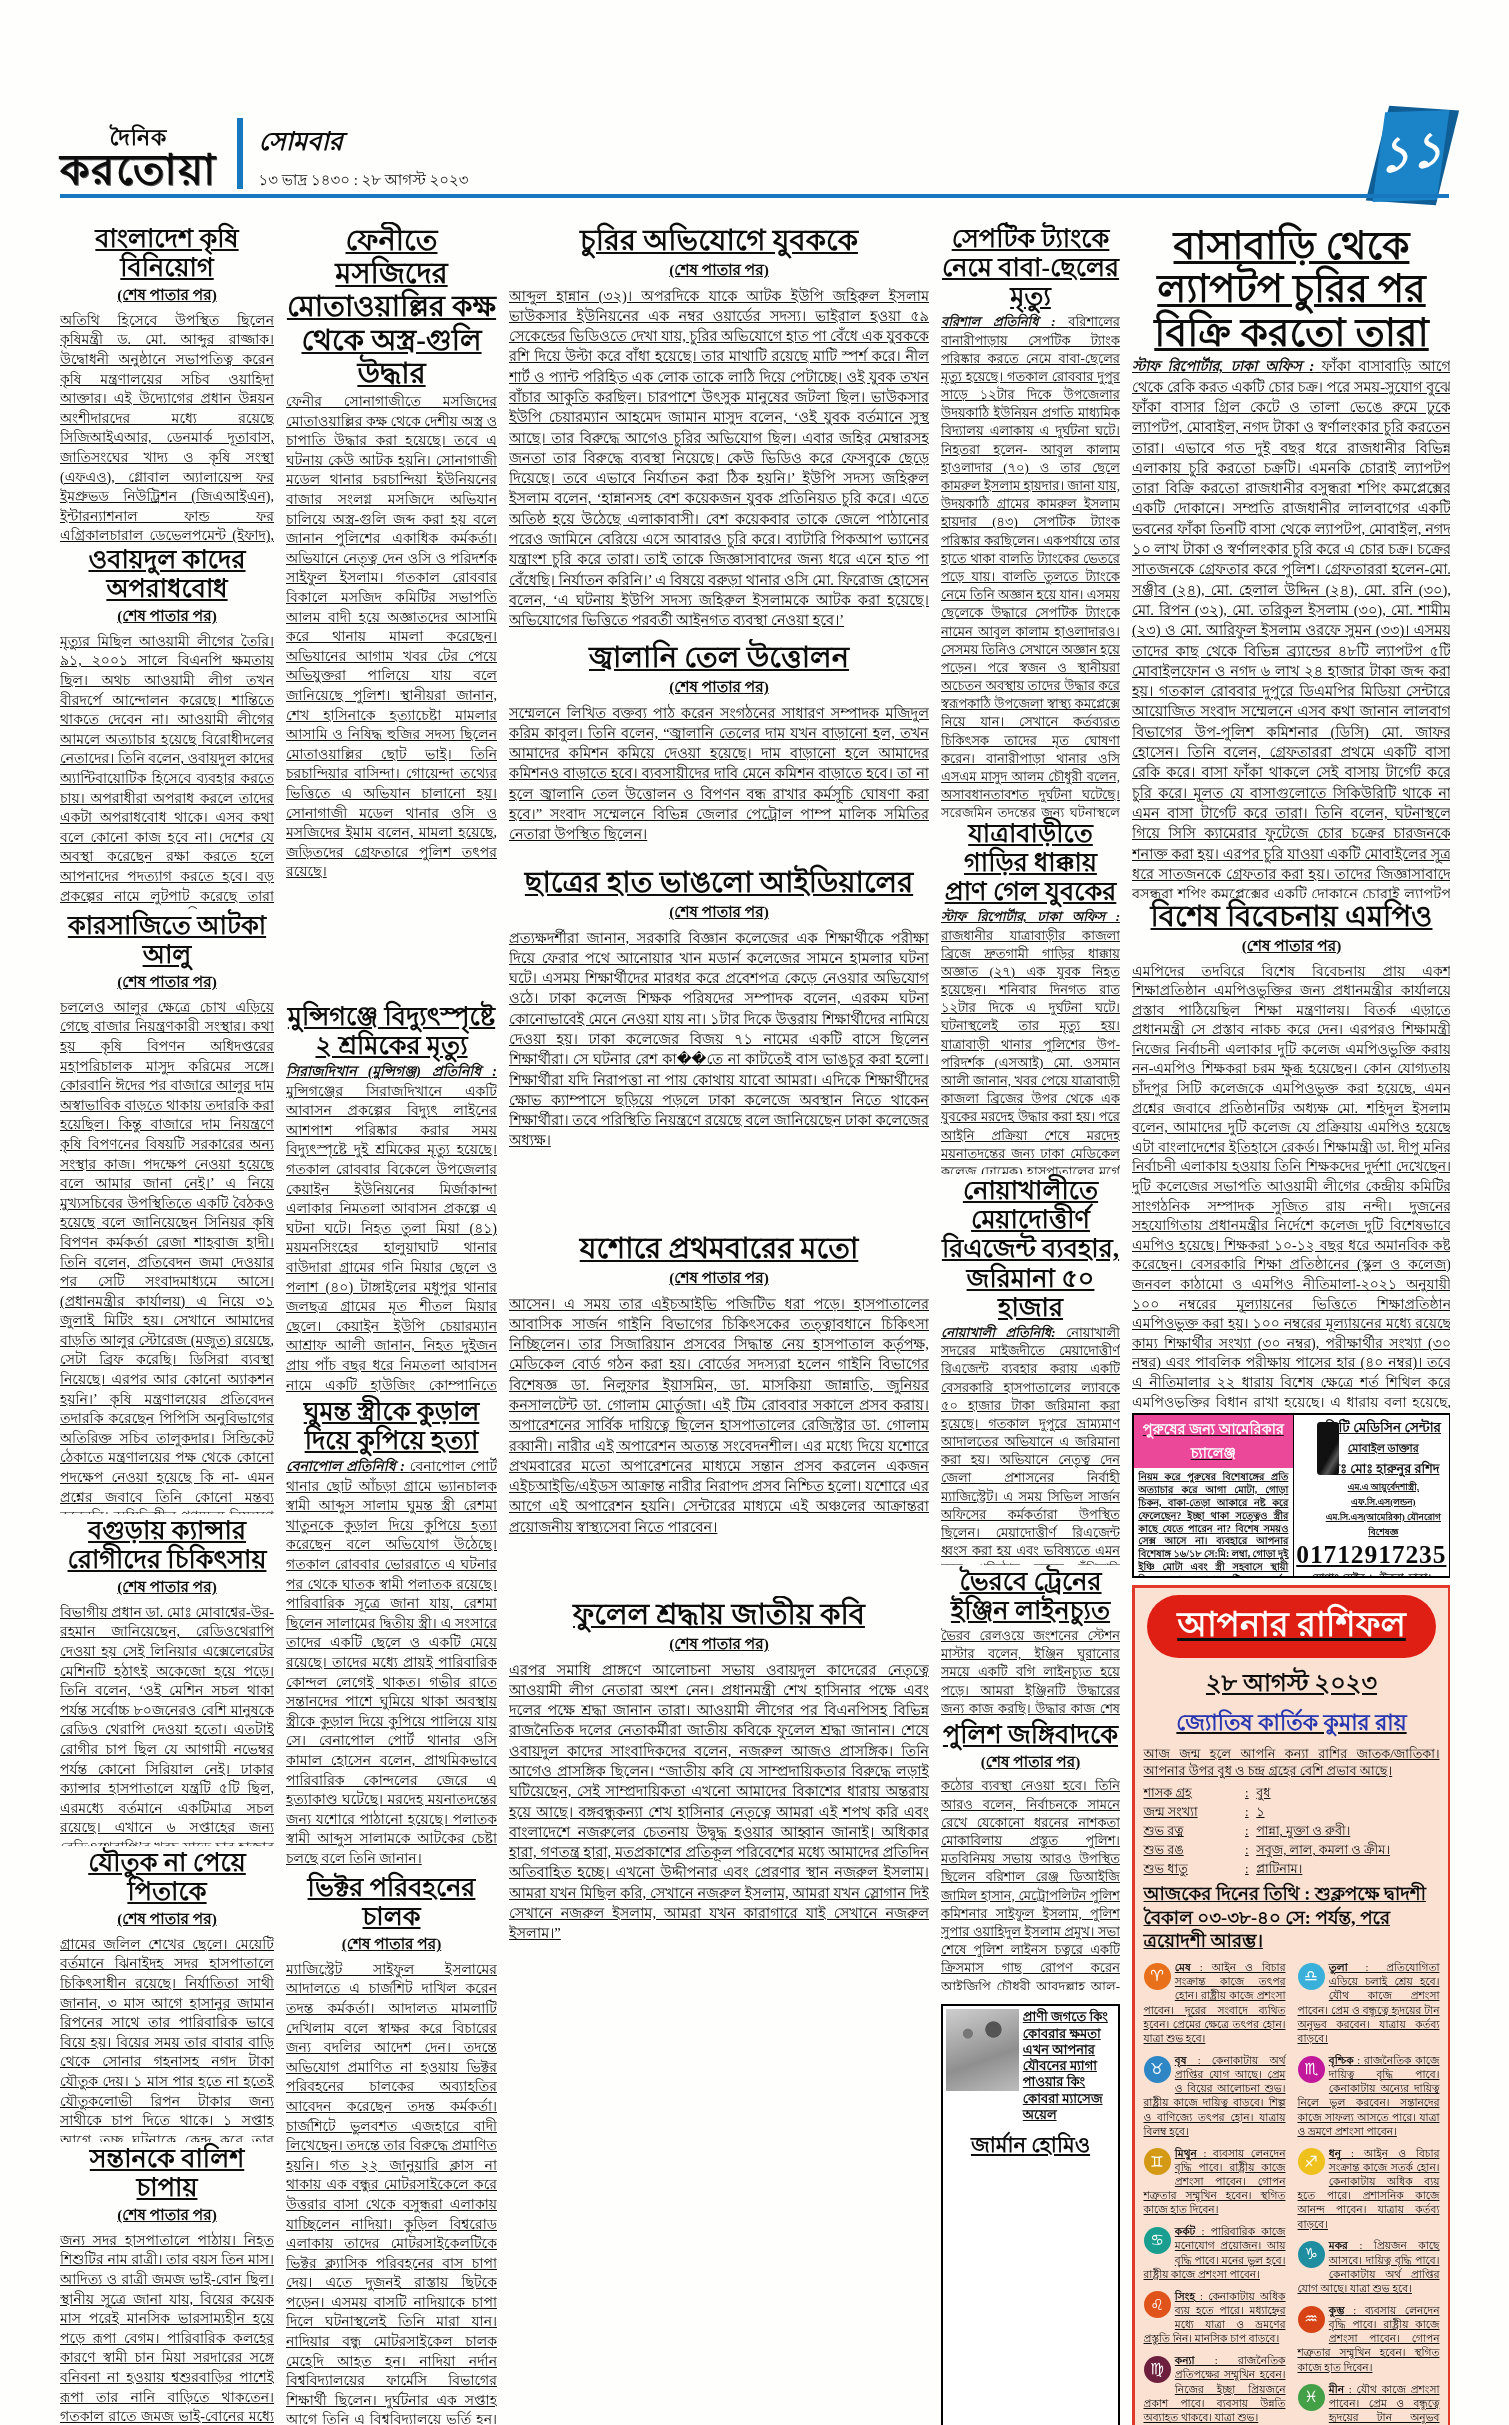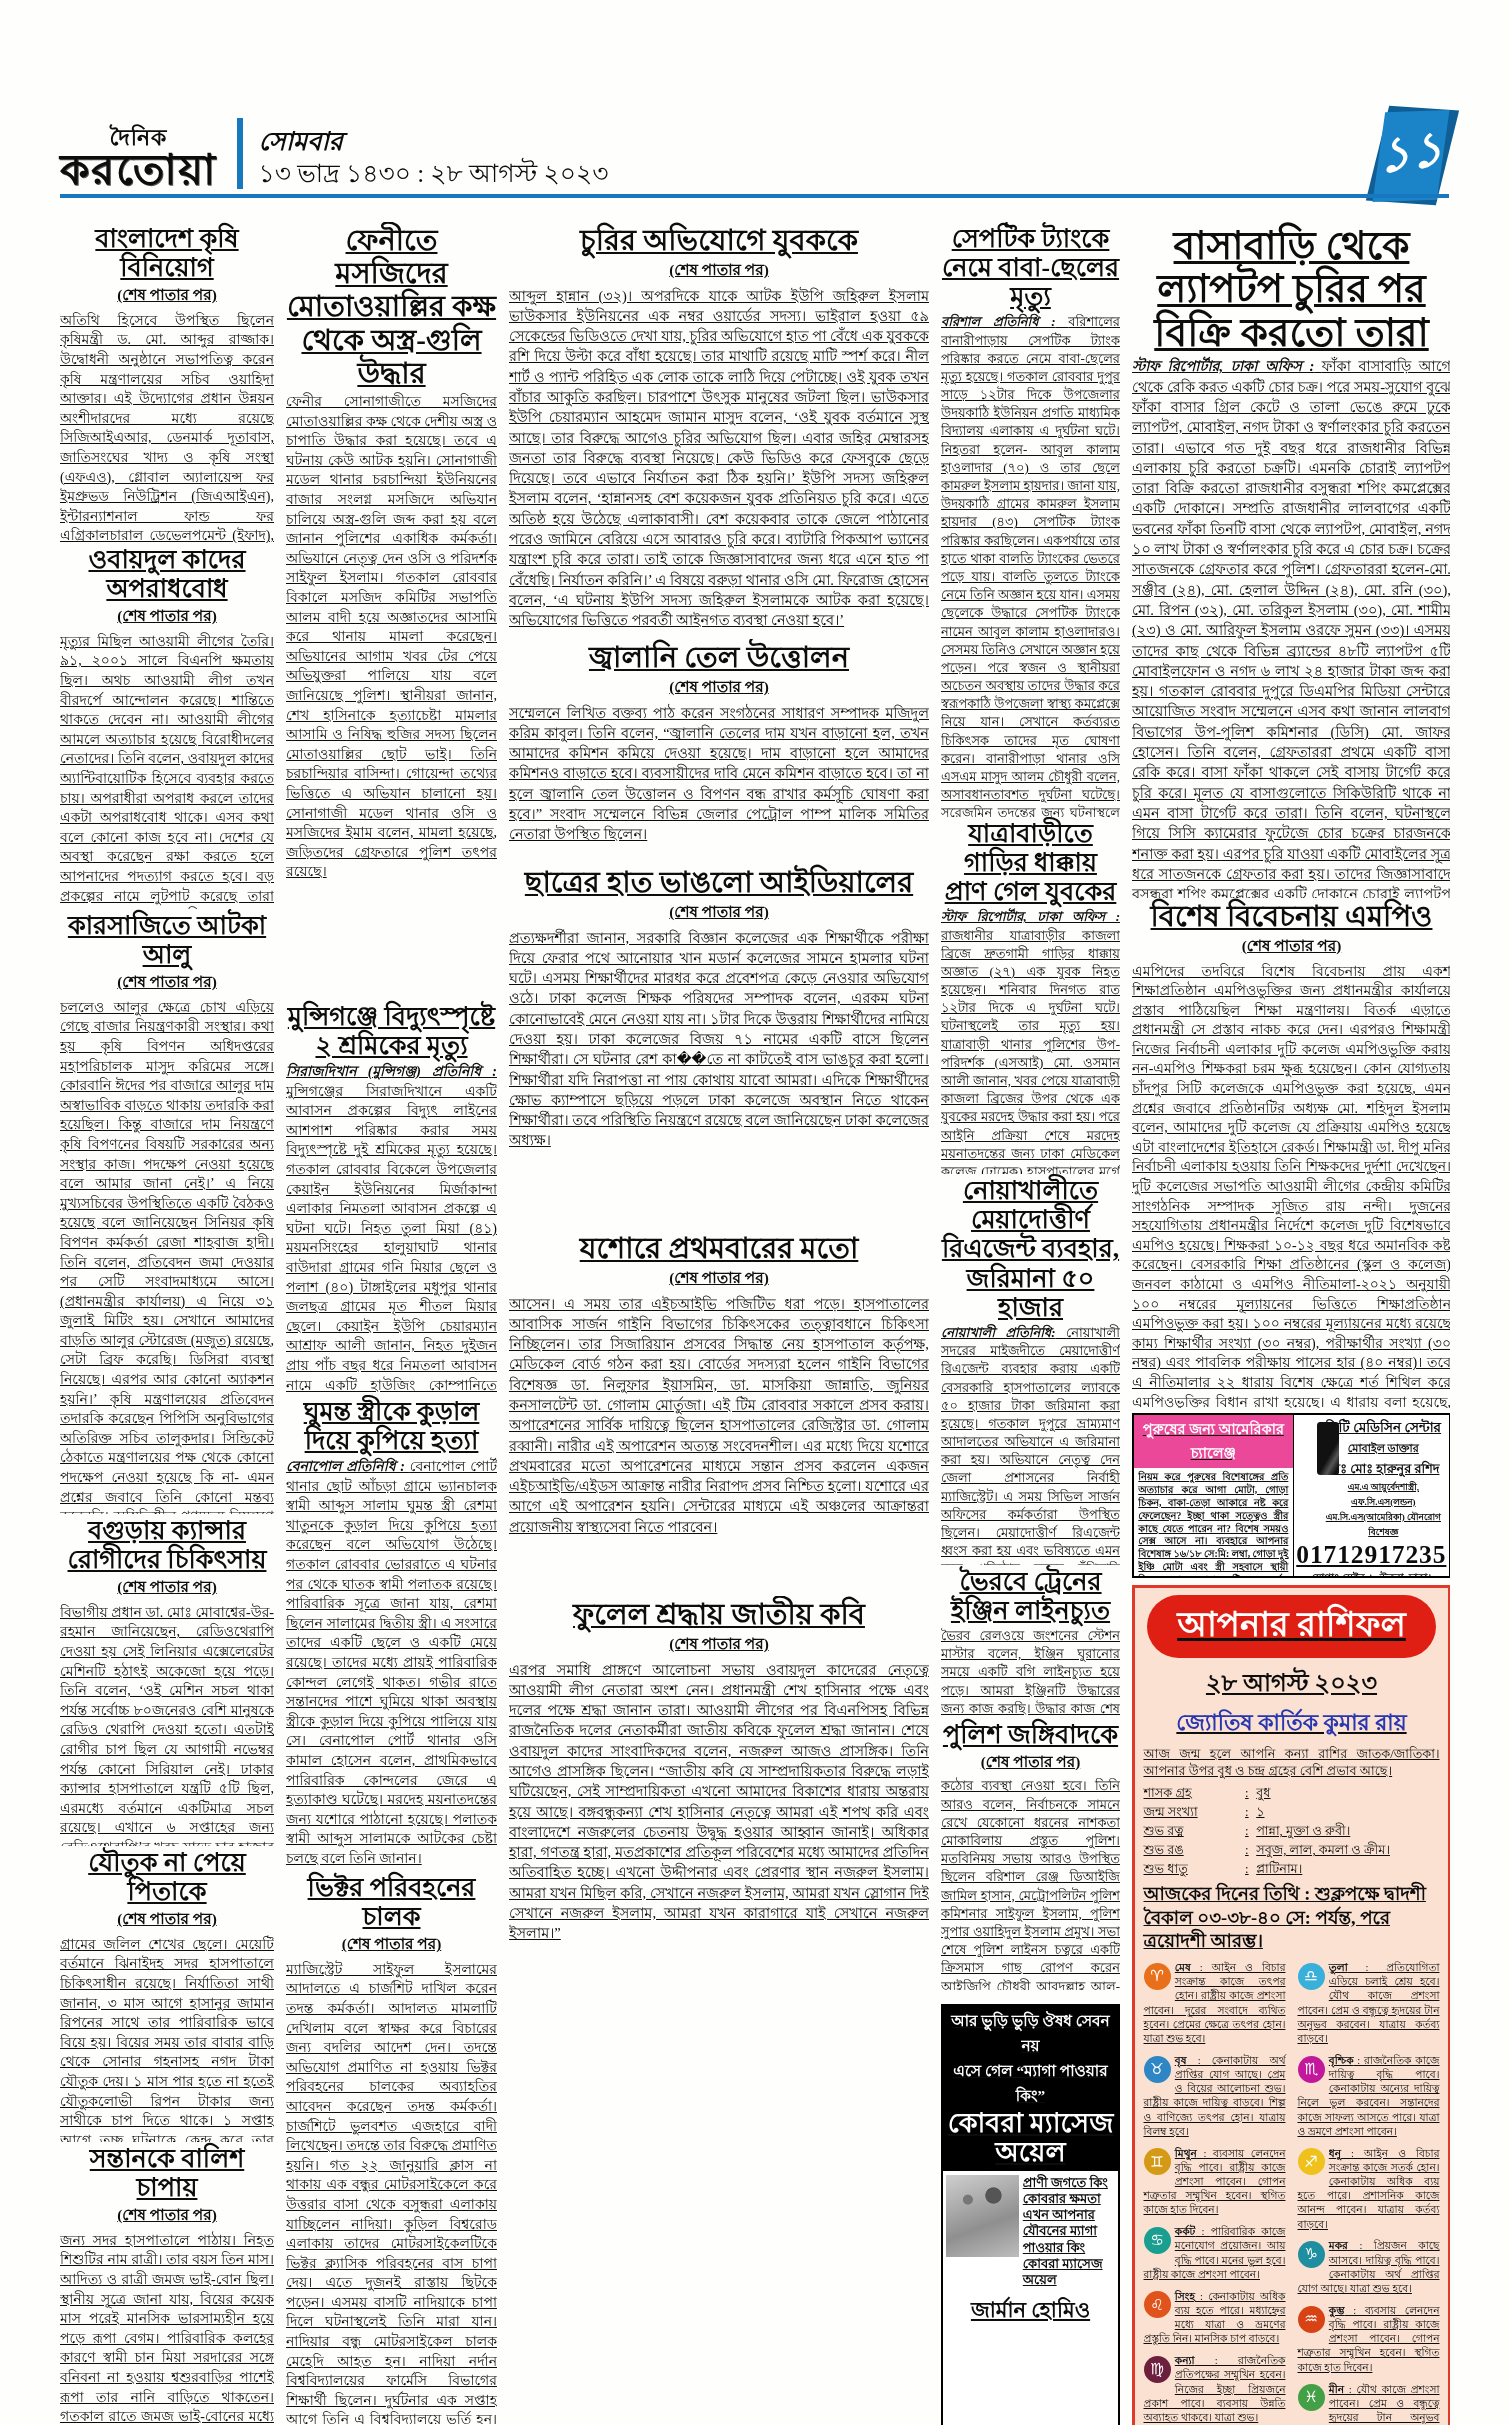--- a/index.html
+++ b/index.html
@@ -10,21 +10,21 @@
   }
   .page{position:relative;width:1509px;height:2426px;overflow:hidden;background:#fefefc;}
   
   .masthead{position:absolute;top:109px;left:60px;right:56px;height:82px;display:flex;align-items:flex-end;}
   .logo-block{display:flex;flex-direction:column;align-items:center;line-height:1;}
   .logo-daily{font-weight:900;font-size:22px;letter-spacing:0.9px;}
   .logo-main{font-weight:900;font-size:42px;letter-spacing:1.7px;text-shadow:0.9px 0.9px 0 #555;}
   .mast-divider{width:6px;height:71px;background:#1778c0;margin:0 15.3px 1.7px 20.4px;}
   .mast-date{display:flex;flex-direction:column;justify-content:flex-end;line-height:1.25;padding-bottom:1.7px;}
   .weekday{font-weight:700;font-style:italic;font-size:25.5px;}
-  .dateline{font-size:25px;}
+  .dateline{font-size:15px;margin-top:13px;}
   .pagenum-badge{position:absolute;right:5.1px;bottom:-12px;width:71px;height:95px;}
   .pagenum-badge .back{position:absolute;inset:0;background:#0f5e96;transform:skewX(-10deg) rotate(4deg);}
   .pagenum-badge .front{position:absolute;inset:2.6px 5.1px 2.6px 1.7px;background:#1b84c9;transform:skewX(-10deg) rotate(-2deg);
       display:flex;align-items:center;justify-content:center;}
   .pagenum-badge .num{color:#fff;font-weight:900;font-style:italic;font-size:49px;transform:rotate(-6deg);}
   .top-rule{position:absolute;top:194px;left:60px;right:60px;height:4.3px;background:#1778c0;}
   
   .content{
     position:absolute;top:222px;left:60px;width:1390px;height:2211px;overflow:hidden;
     display:grid;grid-template-columns:214px 211px 420px 179px 319px;column-gap:12px;text-decoration:underline;
@@ -208,25 +208,20 @@
       <div class="art" style="height:153px">
         <h2>ভৈরবে ট্রেনের ইঞ্জিন লাইনচ্যুত</h2>
         <p>ভৈরব রেলওয়ে জংশনের স্টেশন মাস্টার বলেন, ইঞ্জিন ঘুরানোর সময়ে একটি বগি লাইনচ্যুত হয়ে পড়ে। আমরা ইঞ্জিনটি উদ্ধারের জন্য কাজ করছি। উদ্ধার কাজ শেষ না হওয়া পর্যন্ত ওই লাইনে ট্রেন চলাচল সীমিত থাকবে।</p>
       </div>
       <div class="art" style="height:272px">
         <h2>পুলিশ জঙ্গিবাদকে</h2>
         <span class="tag">(শেষ পাতার পর)</span>
         <p>কঠোর ব্যবস্থা নেওয়া হবে। তিনি আরও বলেন, নির্বাচনকে সামনে রেখে যেকোনো ধরনের নাশকতা মোকাবিলায় প্রস্তুত পুলিশ। মতবিনিময় সভায় আরও উপস্থিত ছিলেন বরিশাল রেঞ্জ ডিআইজি জামিল হাসান, মেট্রোপলিটন পুলিশ কমিশনার সাইফুল ইসলাম, পুলিশ সুপার ওয়াহিদুল ইসলাম প্রমুখ। সভা শেষে পুলিশ লাইনস চত্বরে একটি ক্রিসমাস গাছ রোপণ করেন আইজিপি চৌধুরী আবদুল্লাহ আল-মামুন।</p>
       </div>
       <div class="ad-cobra">
-        <div class="cobra-head">
-          <span class="cobra-l1">আর ভুড়ি ভুড়ি ঔষধ সেবন নয়</span>
-          <span class="cobra-l2">এসে গেল “ম্যাগা পাওয়ার কিং”</span>
-          <span class="cobra-l3">কোবরা ম্যাসেজ অয়েল</span>
-        </div>
         <div class="cobra-mid">
           <div class="cobra-img"></div>
           <div class="cobra-title">প্রাণী জগতে কিং কোবরার ক্ষমতা এখন আপনার যৌবনের ম্যাগা পাওয়ার কিং কোবরা ম্যাসেজ অয়েল</div>
         </div>
         <div class="cobra-shop">
           <span>জার্মান হোমিও</span>
           
         </div>
 
         <span class="side-code">ঢা:পি: ৪২৫/২৩</span>

